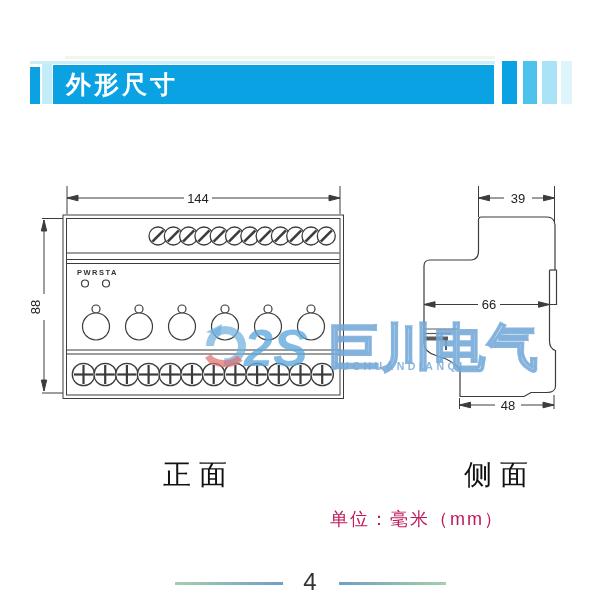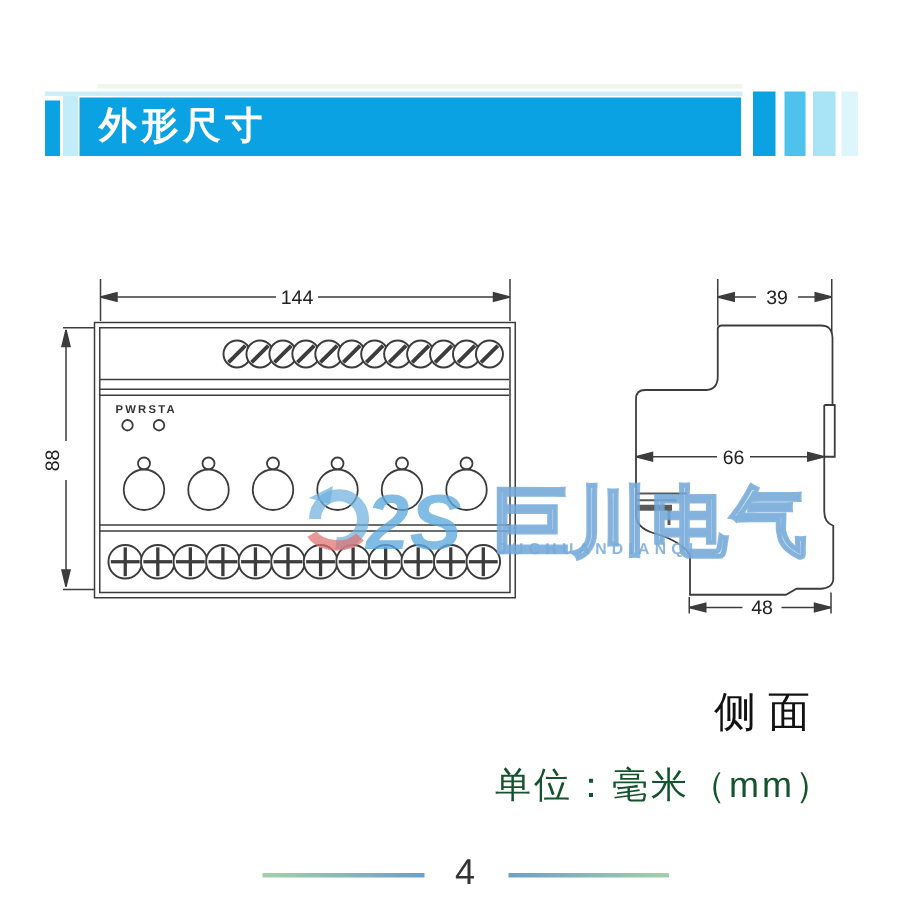--- a/index.html
+++ b/index.html
@@ -26,22 +26,22 @@
   
   .watermark{left:200px;top:288px;width:335px;height:72px;pointer-events:none;}
   .wm-cn{position:absolute;left:128px;top:6px;font-size:51px;font-weight:900;
          letter-spacing:2px;color:rgba(165,200,230,0.45);
          -webkit-text-stroke:1.8px rgba(110,165,215,0.8);white-space:nowrap;}
   .wm-en{position:absolute;left:132px;top:52px;font-size:10.5px;font-weight:bold;
          letter-spacing:3.5px;color:rgba(120,170,215,0.85);white-space:nowrap;text-align:right;}
   
   .caption{font-size:28px;letter-spacing:8px;color:#111;}
   .cap-front{left:163px;top:436px;}
-  .cap-side{left:476px;top:436px;}
-  .unit-note{left:330px;top:487px;font-size:24px;letter-spacing:2px;color:#14532d;white-space:nowrap;}
+  .cap-side{left:464px;top:436px;}
+  .unit-note{left:330px;top:487px;font-size:18px;letter-spacing:2px;color:#be185d;white-space:nowrap;}
   .foot-line{top:562px;height:2.5px;}
   .fl-left{left:175px;width:108px;background:linear-gradient(90deg,#a5cfa8,#6f9fc8);}
   .fl-right{left:339px;width:107px;background:linear-gradient(90deg,#6f9fc8,#a5cfa8);}
   .page-num{left:295px;top:548px;width:30px;text-align:center;font-size:24px;color:#333;}
 </style>
 </head>
 <body>
 
 <div class="page">
 
@@ -211,20 +211,21 @@
     <svg width="125" height="64" viewBox="0 0 125 64" style="position:absolute;left:0;top:4px;">
       <path d="M10,34 a16,16 0 1 1 14,16" stroke="#6fb0de" stroke-width="8" fill="none" opacity="0.72"></path>
       <path d="M8,44 a18,12 0 0 0 32,2" stroke="#e07070" stroke-width="7" fill="none" opacity="0.72"></path>
       <path d="M6,20 L22,12 L20,24 Z" fill="#6fb0de" opacity="0.72"></path>
       <text x="44" y="54" font-size="52" font-weight="bold" font-style="italic" fill="#5ea9dd" opacity="0.78">2S</text>
     </svg>
     <div class="wm-cn">巨川电气</div>
     <div class="wm-en">JUCHUANDIANQI</div>
   </div>
 
+  <div class="abs caption cap-front">正面</div>
   <div class="abs caption cap-side">侧面</div>
   <div class="abs unit-note">单位：毫米（mm）</div>
 
   <div class="abs foot-line fl-left"></div>
   <div class="abs page-num">4</div>
   <div class="abs foot-line fl-right"></div>
 
 </div>
 
 </body></html>

